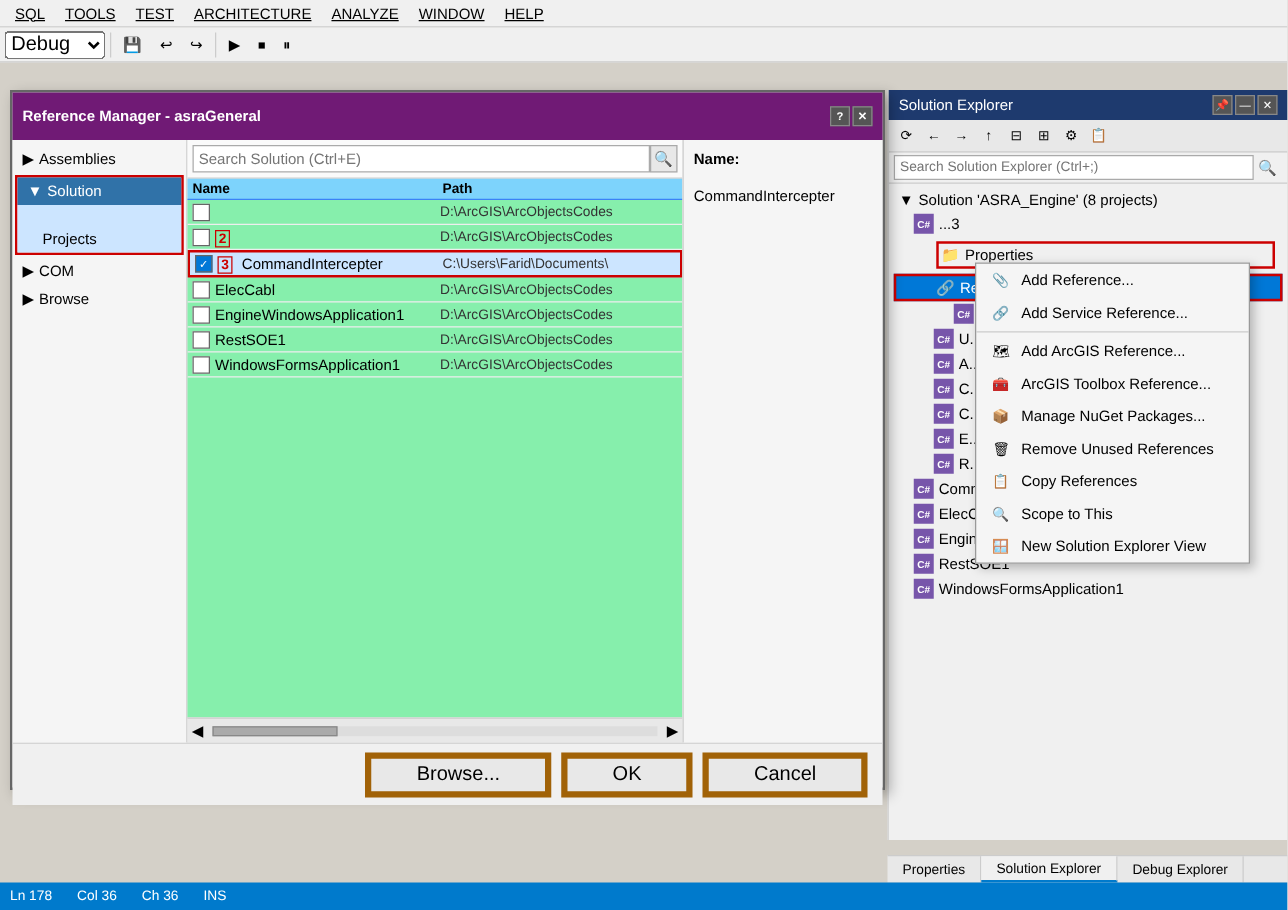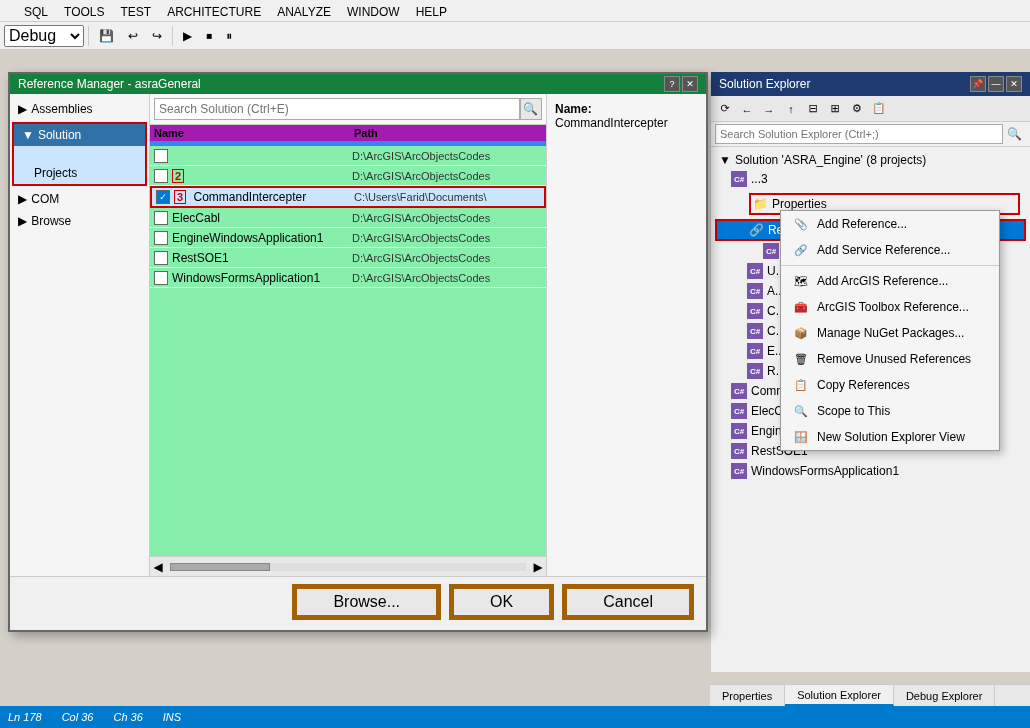--- a/index.html
+++ b/index.html
@@ -11,23 +11,24 @@
       height: 728px;
       overflow: hidden;
       position: relative;
     }
 
     
     .menu-bar {
       background: #f0f0f0;
       height: 22px;
       display: flex;
-      align-items: flex-end;
+      align-items: center;
       border-bottom: 1px solid #ccc;
-      padding: 0 16px;
+      padding: 0 4px;
+      text-decoration: underline;
     }
     .menu-item {
       padding: 2px 8px;
       cursor: pointer;
       font-size: 12px;
     }
 
     
     .toolbar {
       background: #f0f0f0;
@@ -54,28 +55,29 @@
       top: 72px;
       width: 700px;
       height: 560px;
       background: #f0f0f0;
       border: 2px solid #666;
       box-shadow: 4px 4px 10px rgba(0,0,0,0.3);
       z-index: 10;
     }
 
     .dialog-title-bar {
-      background: #15803d;
-      height: 20px;
+      background: #701a75;
+      height: 38px;
       display: flex;
       align-items: center;
       justify-content: space-between;
       padding: 0 8px;
       color: white;
       font-size: 12px;
+      font-weight: bold;
     }
     .dialog-title-controls { display: flex; gap: 2px; }
     .dialog-ctrl-btn {
       width: 16px; height: 16px;
       background: #555;
       border: 1px solid #888;
       color: white;
       font-size: 9px;
       display: flex; align-items: center; justify-content: center;
       cursor: pointer;
@@ -141,22 +143,22 @@
     .search-btn {
       width: 22px; height: 22px;
       border: 1px solid #aaa;
       background: #e8e8e8;
       cursor: pointer;
       display: flex; align-items: center; justify-content: center;
     }
 
     .list-header {
       display: flex;
-      background: #a21caf;
-      border-bottom: 5px solid #3b82f6;
+      background: #7dd3fc;
+      border-bottom: 1px solid #3b82f6;
       padding: 2px 4px;
       font-weight: bold;
       font-size: 11px;
     }
     .list-header-name { width: 200px; }
     .list-header-path { flex: 1; }
 
     .list-area {
       flex: 1;
       overflow-y: auto;
@@ -183,21 +185,21 @@
     .item-path { flex: 1; font-size: 11px; color: #333; overflow: hidden; text-overflow: ellipsis; white-space: nowrap; }
 
     
     .info-panel {
       width: 160px;
       border-left: 1px solid #ccc;
       padding: 8px;
       background: #f5f5f5;
       font-size: 12px;
     }
-    .info-label { font-weight: bold; margin-bottom: 0; }
+    .info-label { font-weight: bold; margin-bottom: 16px; }
 
     
     .scroll-area {
       height: 20px;
       background: #e8e8e8;
       border-top: 1px solid #ccc;
       display: flex;
       align-items: center;
     }
     .scroll-track {
@@ -361,21 +363,20 @@
       left: 0;
       right: 0;
       height: 22px;
       background: #007acc;
       display: flex;
       align-items: center;
       padding: 0 8px;
       color: white;
       font-size: 11px;
       gap: 20px;
-      font-style: italic;
     }
 
     
     .bottom-tabs {
       position: absolute;
       bottom: 22px;
       right: 0;
       width: 320px;
       height: 22px;
       background: #e8e8e8;

